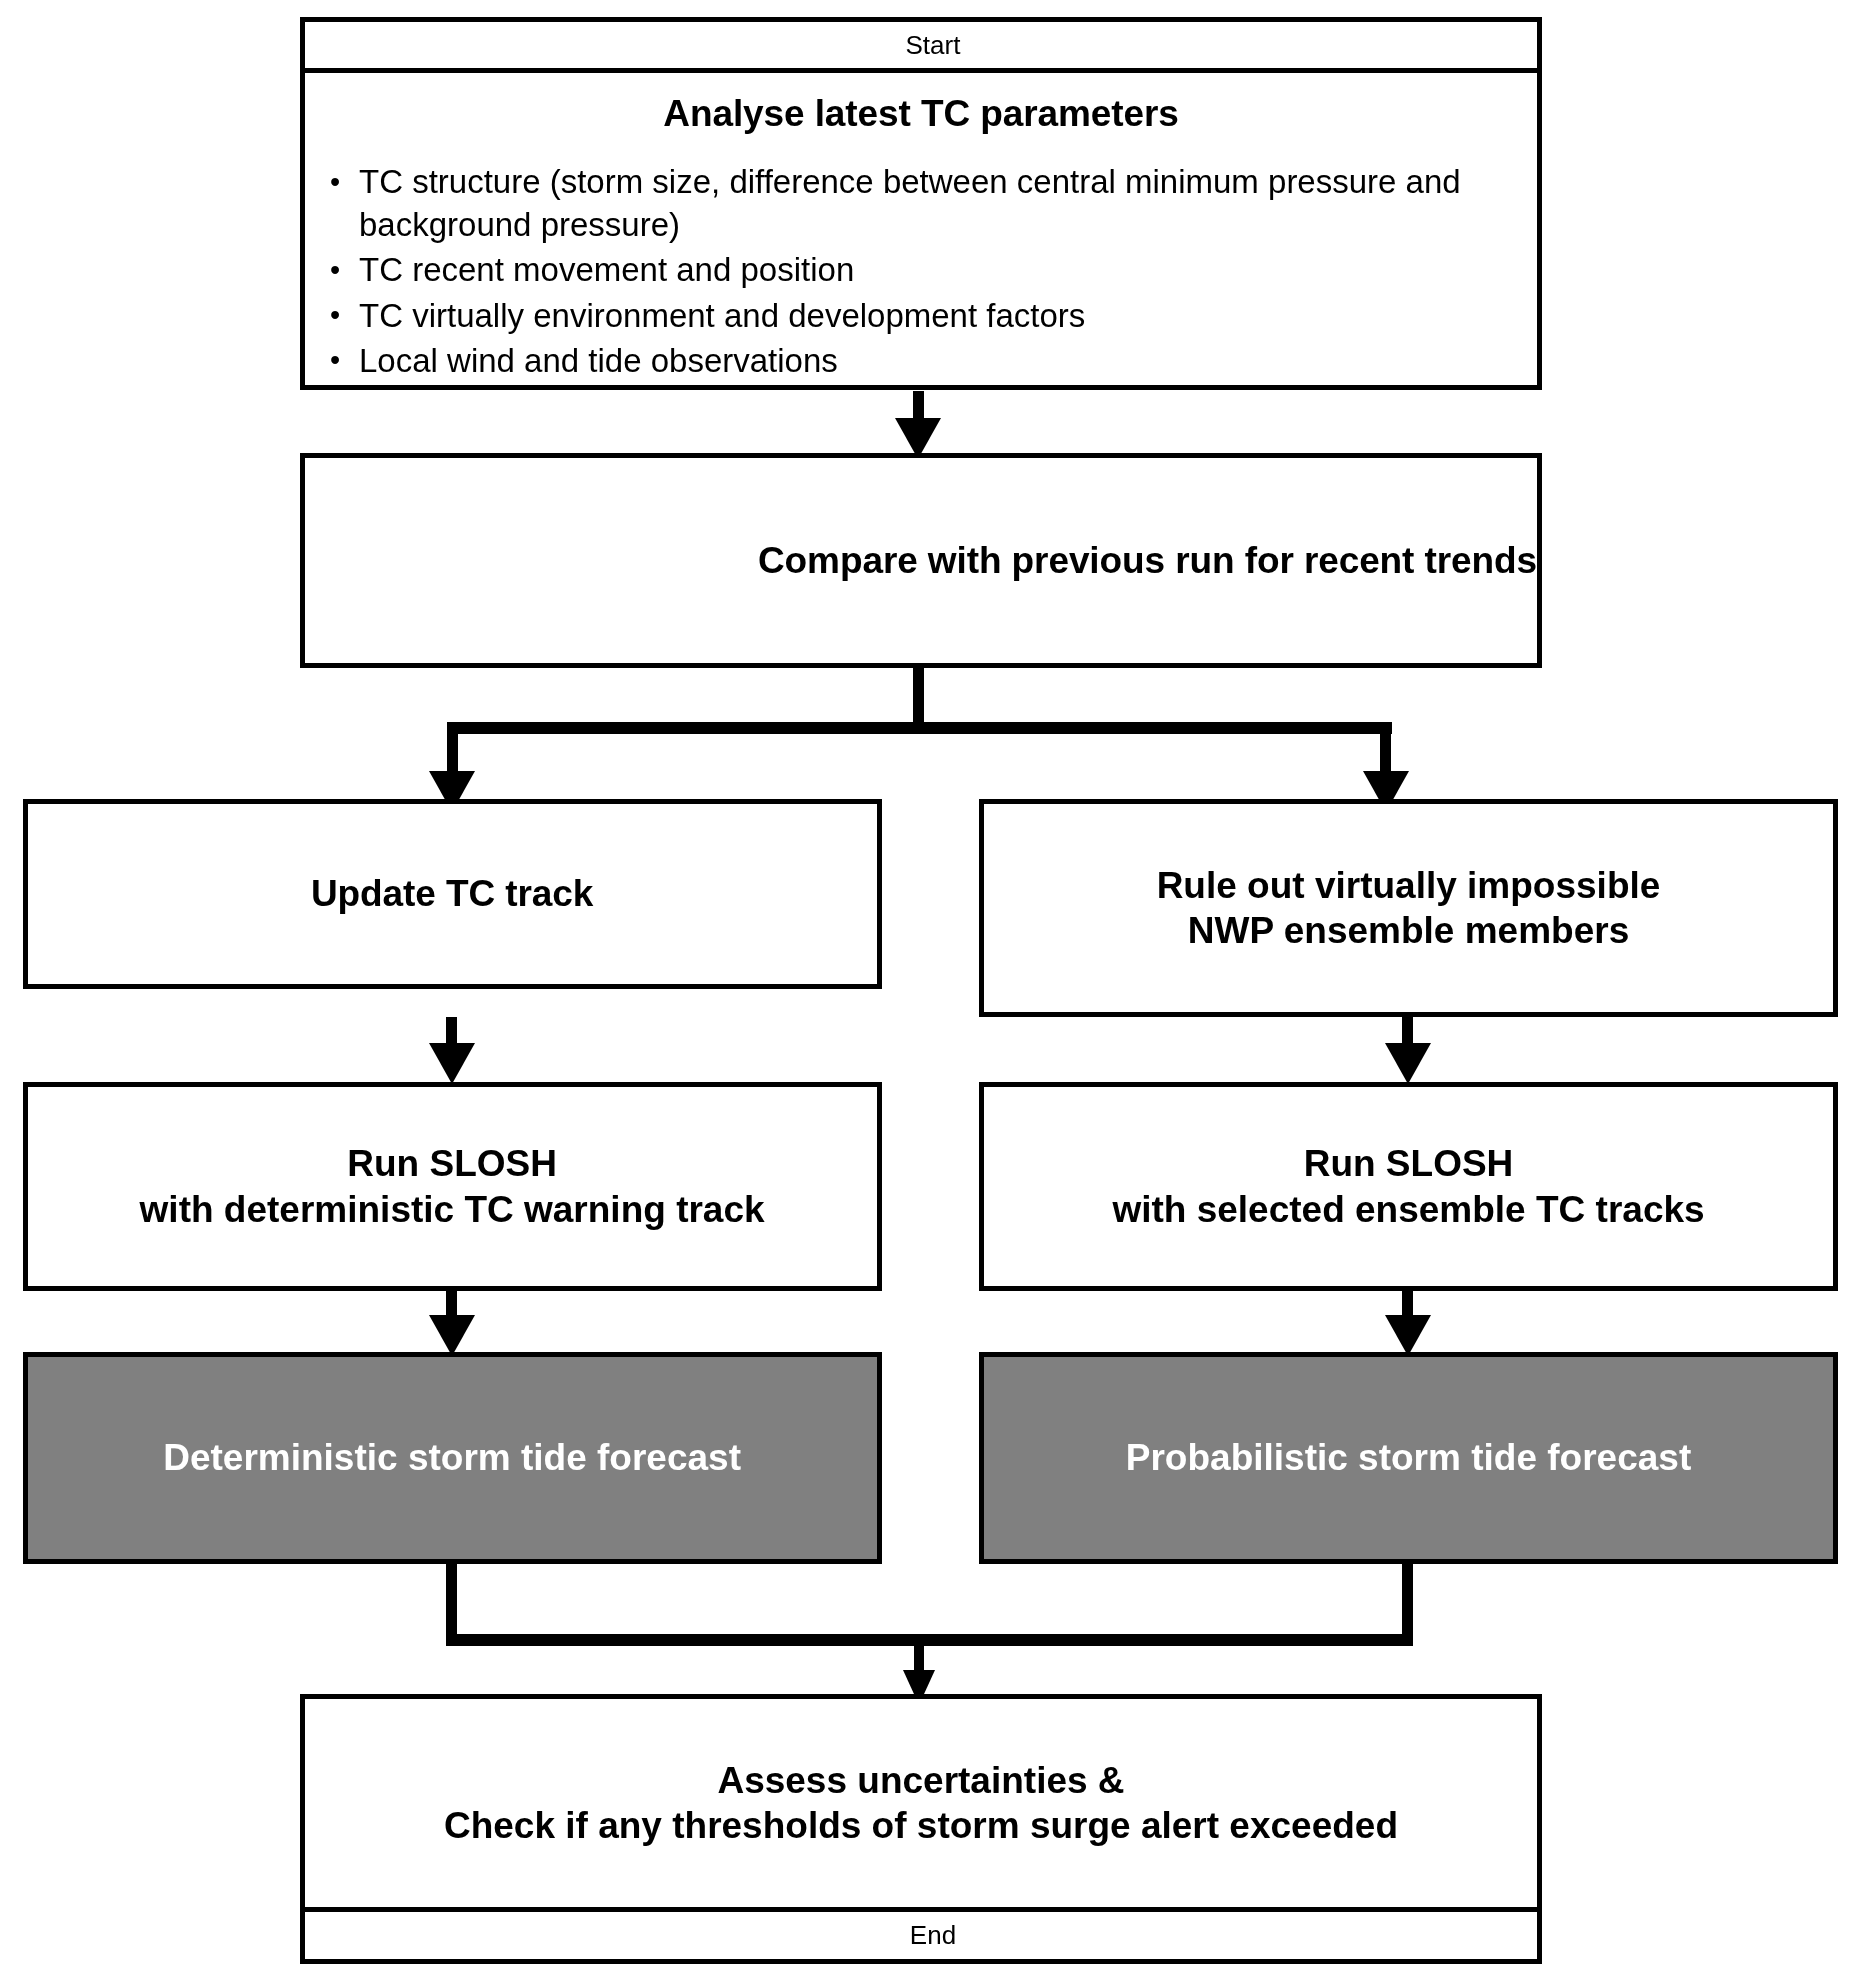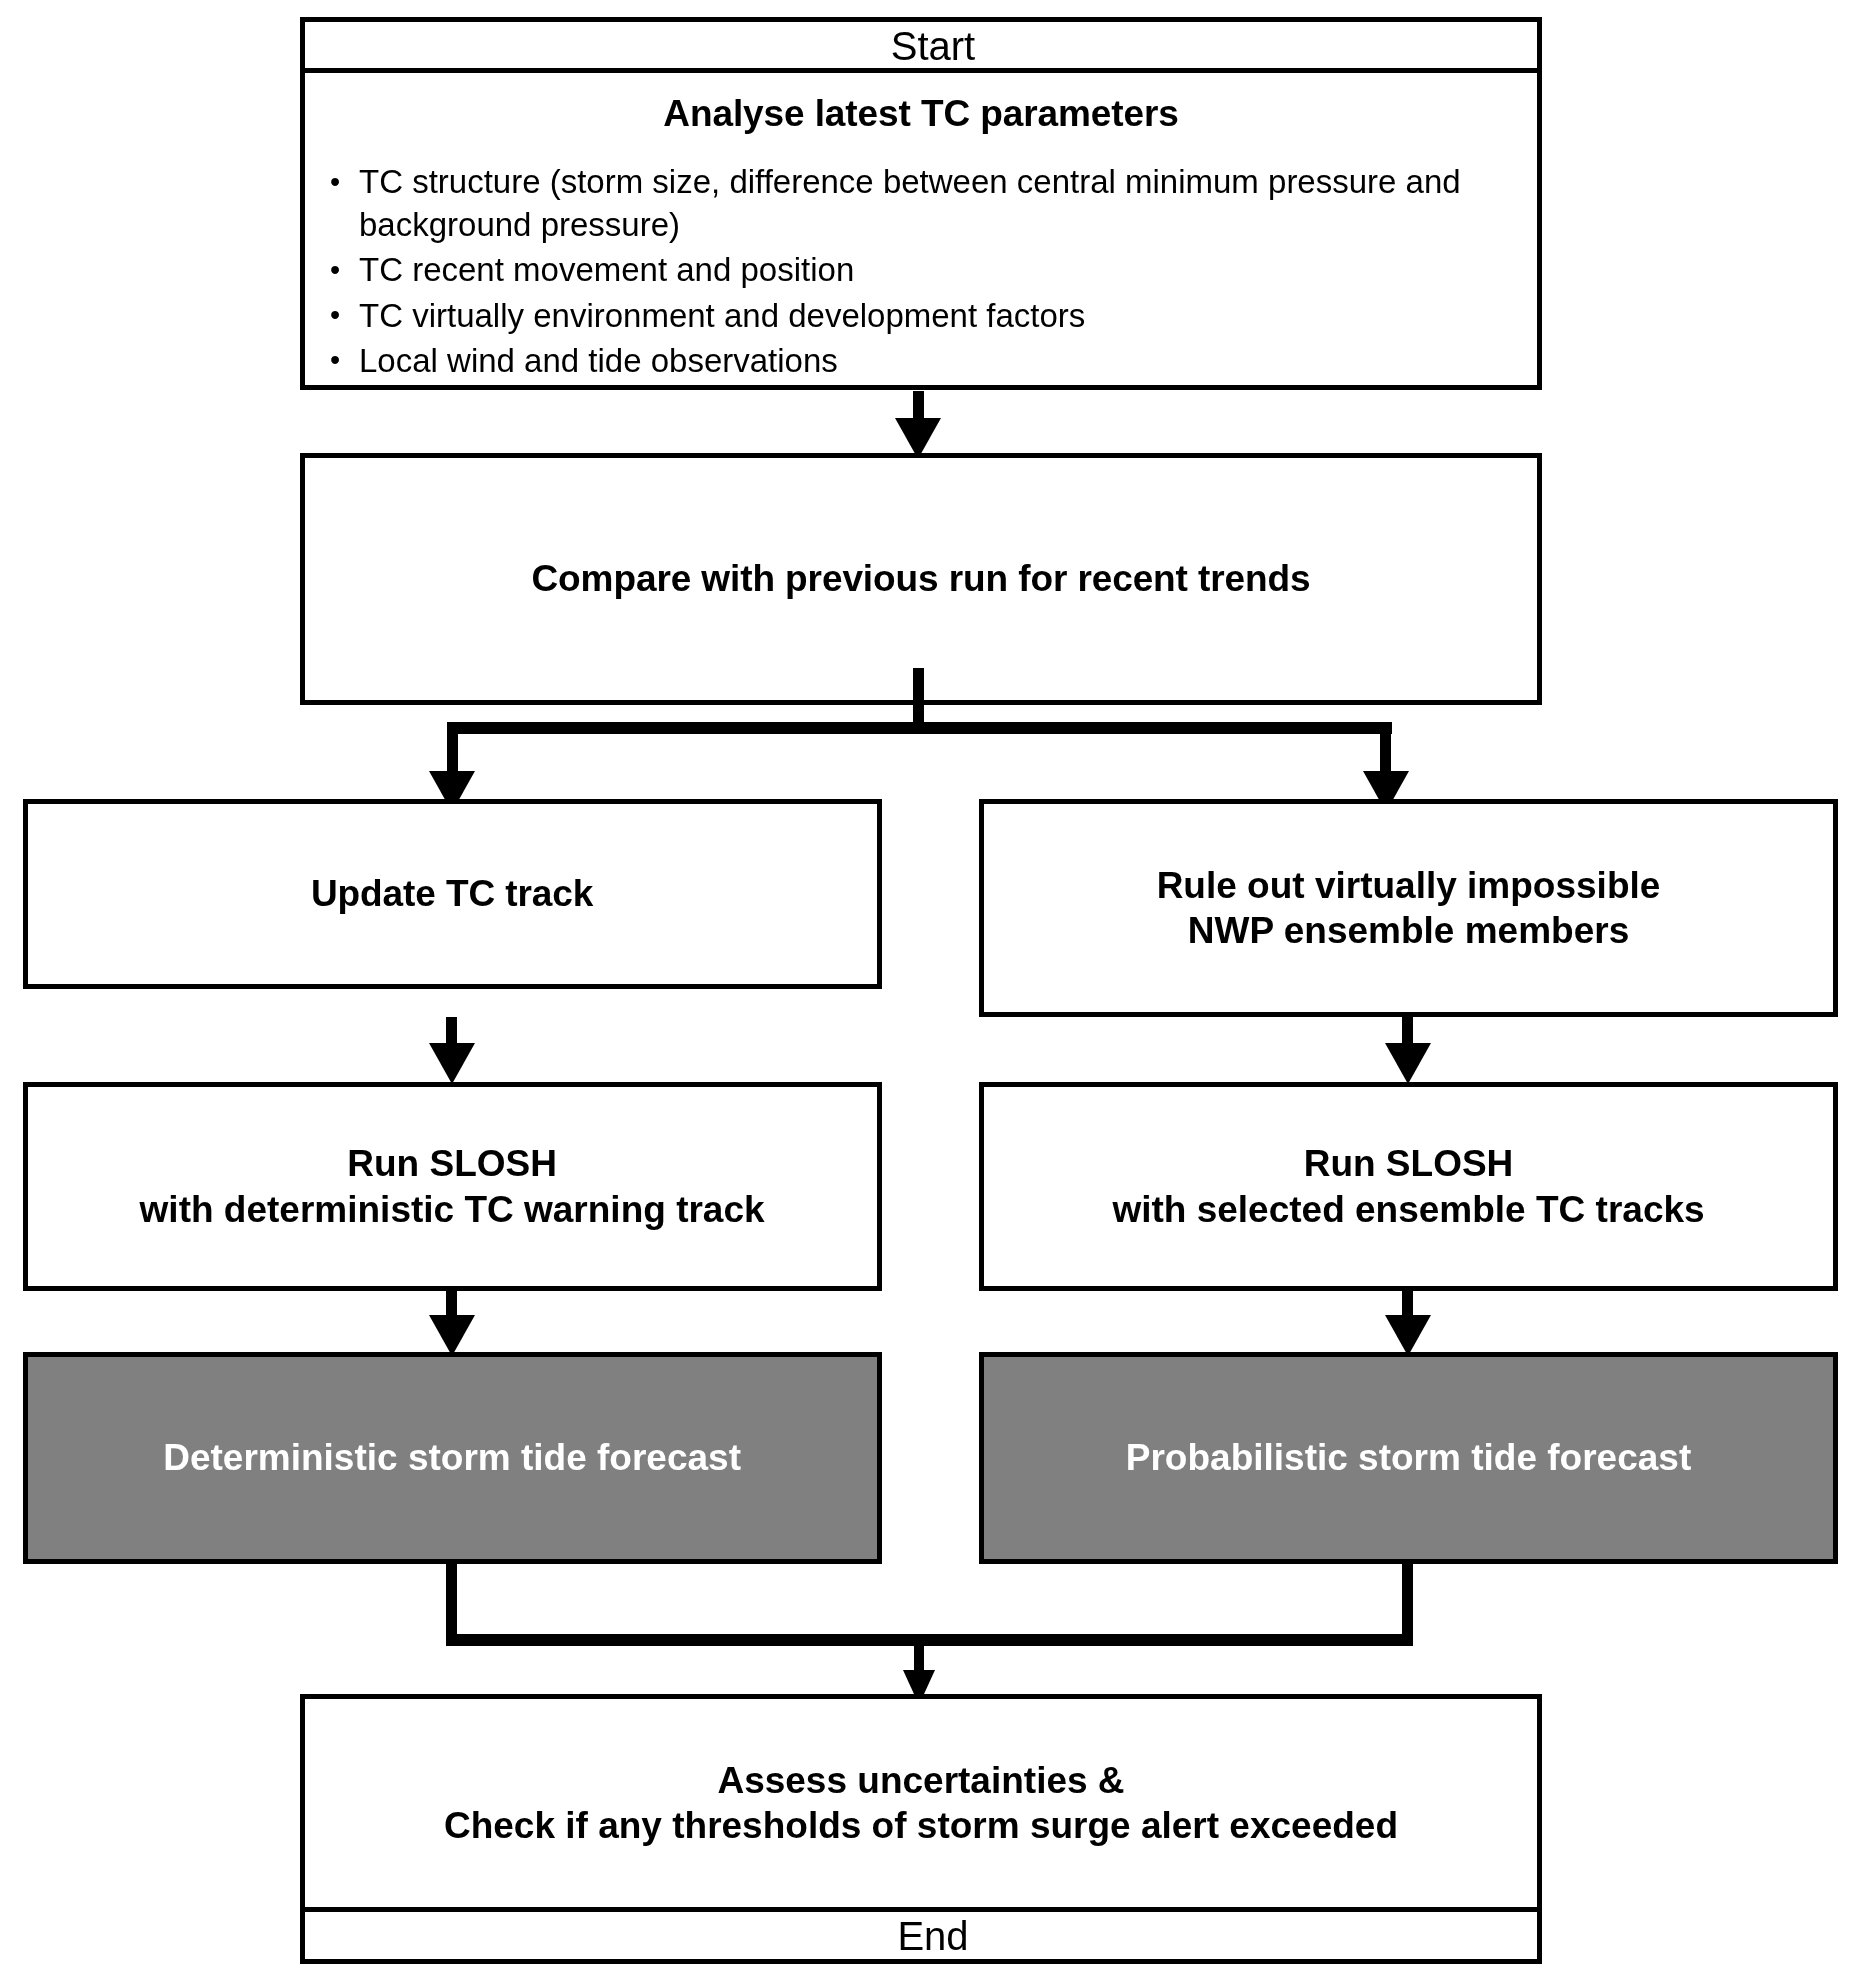--- a/index.html
+++ b/index.html
@@ -32,21 +32,21 @@
     justify-content: center;
     text-align: center;
   }
   .node.shaded {
     background: #808080;
     color: #ffffff;
   }
 
   
   .terminator {
-    font-size: 40px;
+    font-size: 26px;
     font-weight: normal;
     line-height: 1.1;
     padding-left: 24px;
   }
 
   
   .node-title {
     font-size: 37px;
     font-weight: bold;
     line-height: 1.18;
@@ -137,21 +137,21 @@
       <li>
         <span class="dot">•</span>
         <span>Local wind and tide observations</span>
       </li>
     </ul>
   </div>
 
   <div class="vline" style="left:913px; top:391px; width:11.3px; height:35px;"></div>
   <div class="arrowhead" style="left:895px; top:418px;"></div>
 
-  <div class="node" style="left:300px; top:453px; width:1242px; height:252px;">
+  <div class="node" style="left:300px; top:453px; width:1242px; height:215px;align-items:flex-end;">
     <div class="node-title">Compare with previous run for recent trends</div>
   </div>
 
   <div class="vline" style="left:913px; top:668px; width:11.3px; height:59px;"></div>
   <div class="hline" style="left:447px; top:722px; width:945px; height:12.4px;"></div>
   <div class="vline" style="left:447px; top:722px; width:11.3px; height:59px;"></div>
   <div class="arrowhead" style="left:429px; top:771px;"></div>
   <div class="vline" style="left:1380px; top:722px; width:11.3px; height:59px;"></div>
   <div class="arrowhead" style="left:1363px; top:771px;"></div>
 

